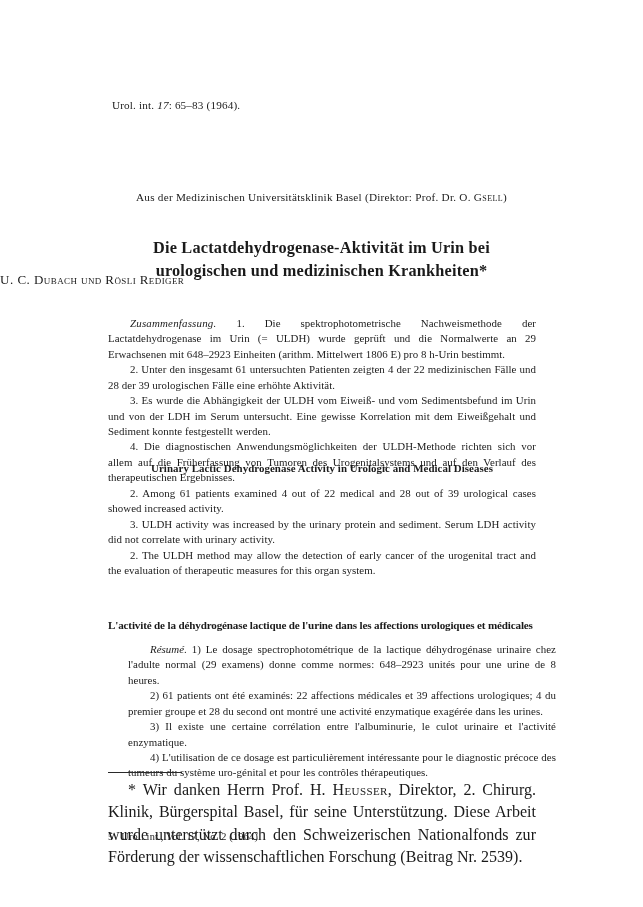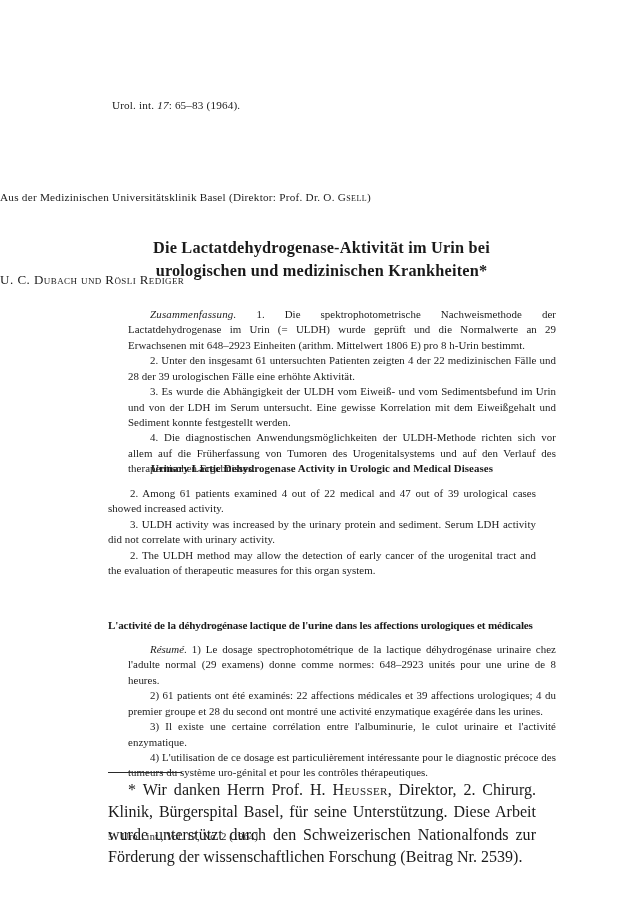--- a/index.html
+++ b/index.html
@@ -34,21 +34,21 @@
     letter-spacing: 0.15px;
     white-space: nowrap;
   }
   .running-head .vol { font-style: italic; }
 
   
   .affiliation {
     position: absolute;
     left: 0; right: 0;
     top: 191px;
-    text-align: left;
+    text-align: center;
     font-size: 11.2px;
     letter-spacing: 0.25px;
   }
   .sc {
     font-variant: small-caps;
     letter-spacing: 0.4px;
   }
 
   
   .title {
@@ -167,31 +167,31 @@
 
   <div class="title">
     <div>Die Lactatdehydrogenase-Aktivität im Urin bei</div>
     <div>urologischen und medizinischen Krankheiten*</div>
   </div>
 
   <div class="authors">
     <span>U. C. </span><span class="sc">Dubach</span><span class="sc"> und </span><span class="sc">Rösli</span><span> </span><span class="sc">Rediger</span>
   </div>
 
-  <div class="block" style="top:307px;margin-left:20px;">
+  <div class="block" style="top:316px;">
     <p><span class="lead-script">Zusammenfassung.</span><span> 1. Die spektrophotometrische Nachweismethode der Lactatdehydrogenase im Urin (= ULDH) wurde geprüft und die Normalwerte an 29 Erwachsenen mit 648–2923 Einheiten (arithm. Mittelwert 1806 E) pro 8 h-Urin bestimmt.</span></p>
     <p>2. Unter den insgesamt 61 untersuchten Patienten zeigten 4 der 22 medizinischen Fälle und 28 der 39 urologischen Fälle eine erhöhte Aktivität.</p>
     <p>3. Es wurde die Abhängigkeit der ULDH vom Eiweiß- und vom Sedimentsbefund im Urin und von der LDH im Serum untersucht. Eine gewisse Korrelation mit dem Eiweißgehalt und Sediment konnte festgestellt werden.</p>
     <p>4. Die diagnostischen Anwendungsmöglichkeiten der ULDH-Methode richten sich vor allem auf die Früherfassung von Tumoren des Urogenitalsystems und auf den Verlauf des therapeutischen Ergebnisses.</p>
   </div>
 
   <div class="sec-head center" style="top:462px;">Urinary Lactic Dehydrogenase Activity in Urologic and Medical Diseases</div>
 
   <div class="block" style="top:486px;">
-    <p>2. Among 61 patients examined 4 out of 22 medical and 47 out of 39 urological cases showed increased activity.</p>
+    <p>2. Among 61 patients examined 4 out of 22 medical and 28 out of 39 urological cases showed increased activity.</p>
     <p>3. ULDH activity was increased by the urinary protein and sediment. Serum LDH activity did not correlate with urinary activity.</p>
     <p>2. The ULDH method may allow the detection of early cancer of the urogenital tract and the evaluation of therapeutic measures for this organ system.</p>
   </div>
 
   <div class="sec-head full" style="top:619px;">L'activité de la déhydrogénase lactique de l'urine dans les affections urologiques et médicales</div>
 
   <div class="block" style="top:642px;margin-left:20px;">
     <p><span class="lead">Résumé.</span><span> 1) Le dosage spectrophotométrique de la lactique déhydrogénase urinaire chez l'adulte normal (29 examens) donne comme normes: 648–2923 unités pour une urine de 8 heures.</span></p>
     <p>2) 61 patients ont été examinés: 22 affections médicales et 39 affections urologiques; 4 du premier groupe et 28 du second ont montré une activité enzymatique exagérée dans les urines.</p>
     <p>3) Il existe une certaine corrélation entre l'albuminurie, le culot urinaire et l'activité enzymatique.</p>

